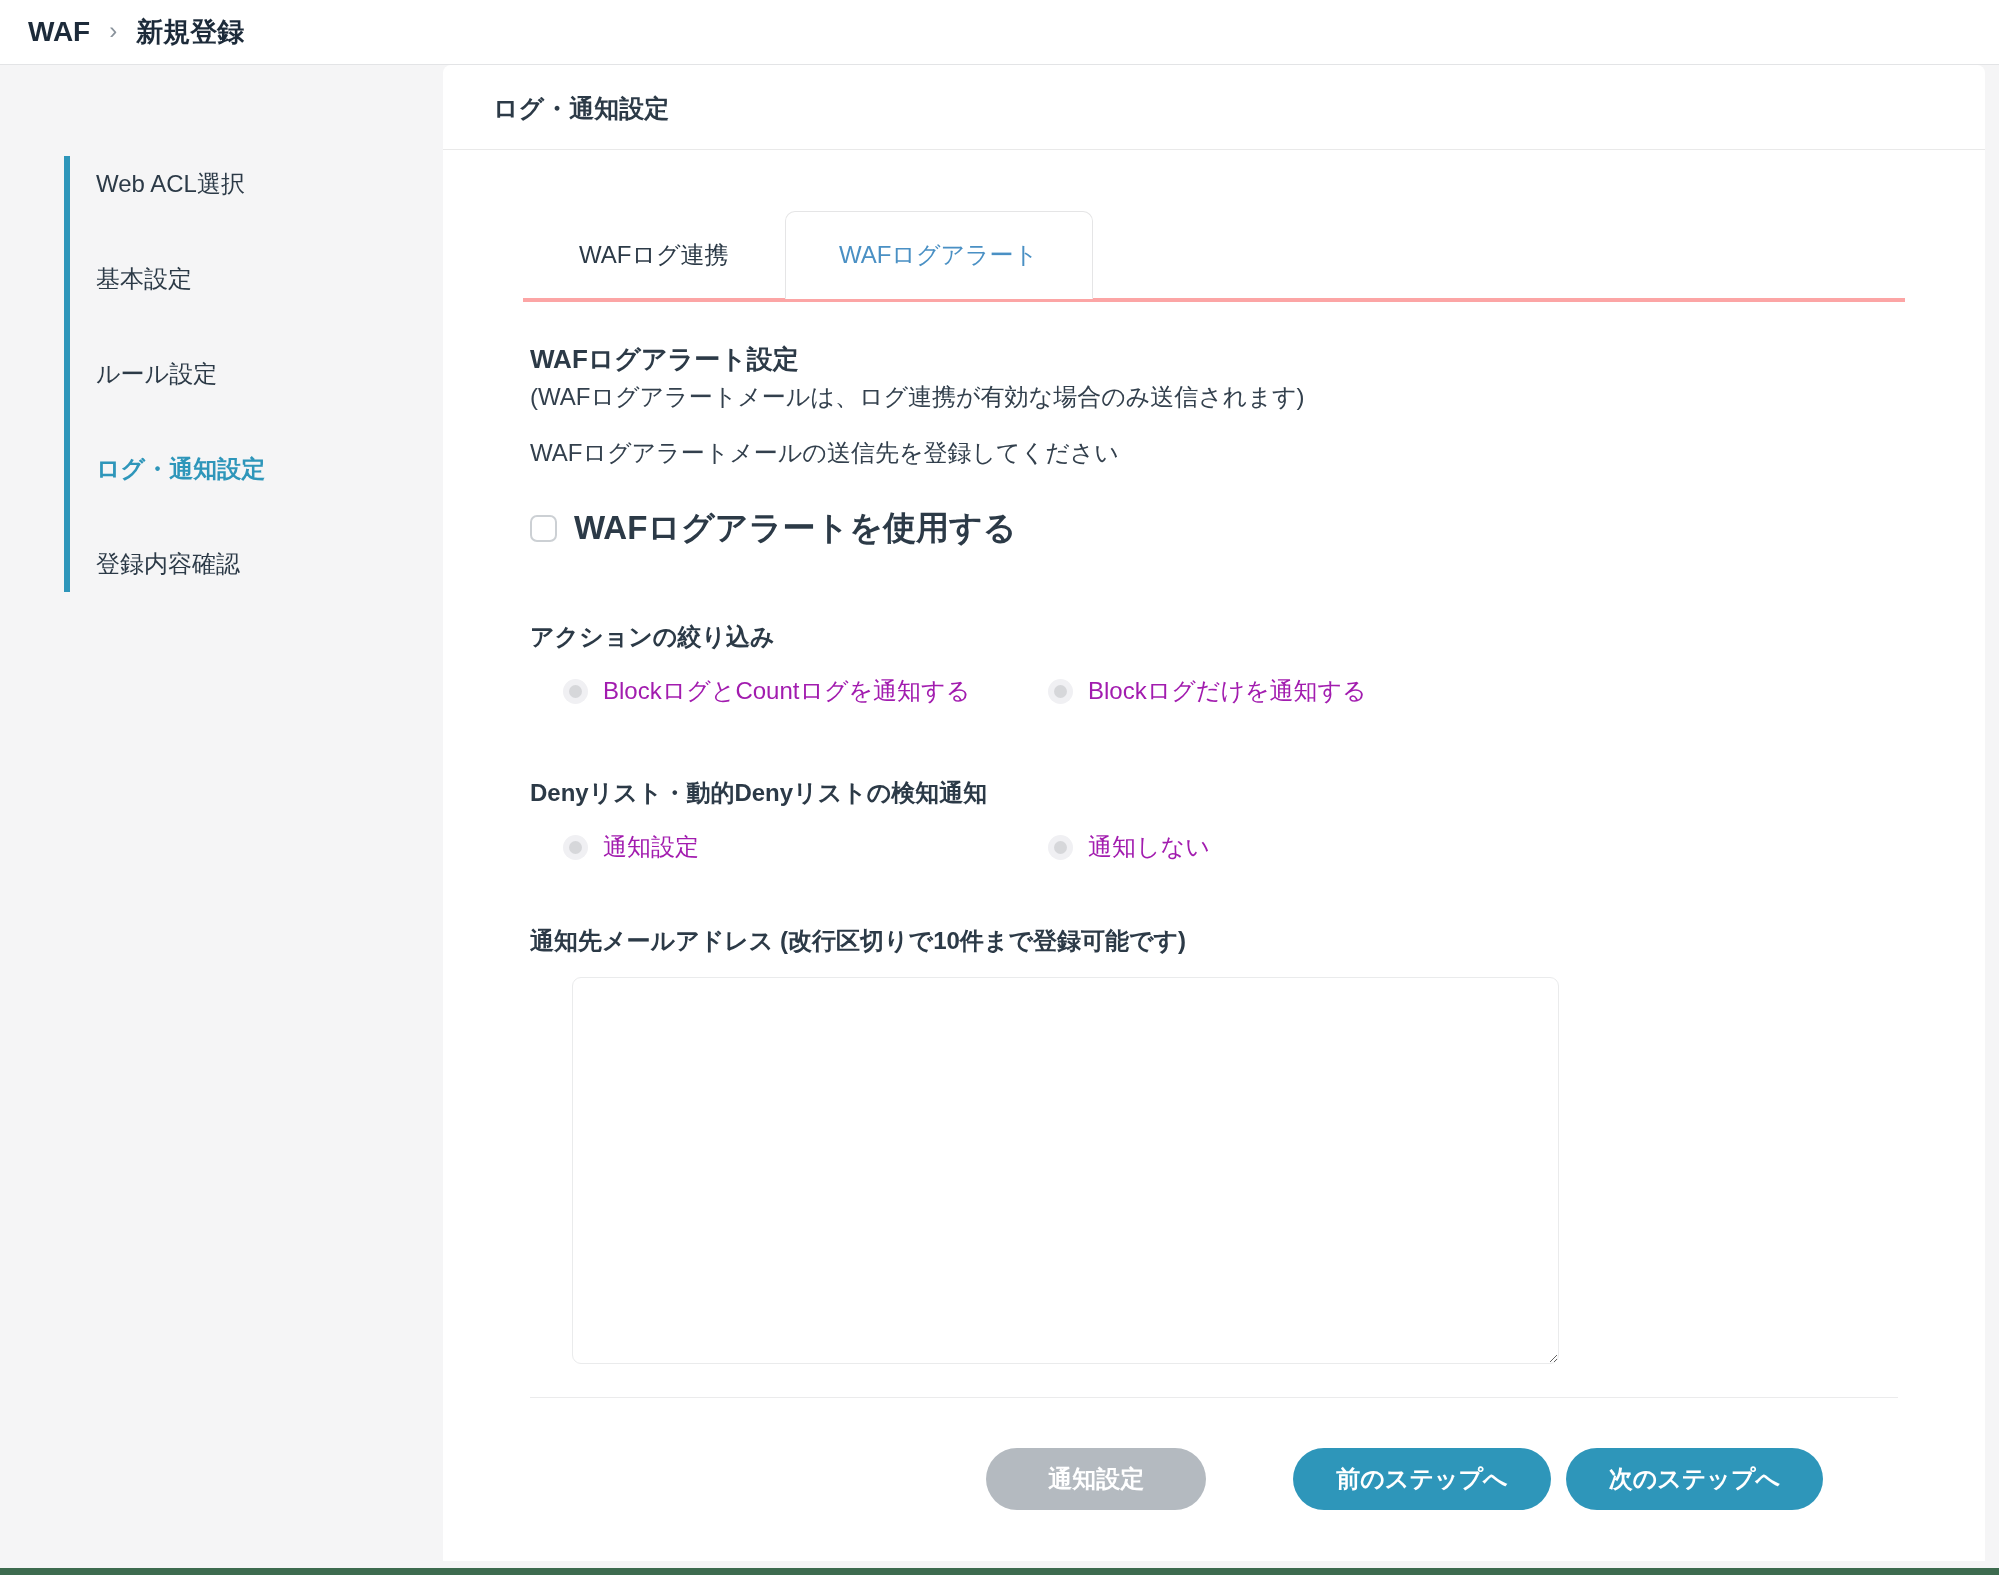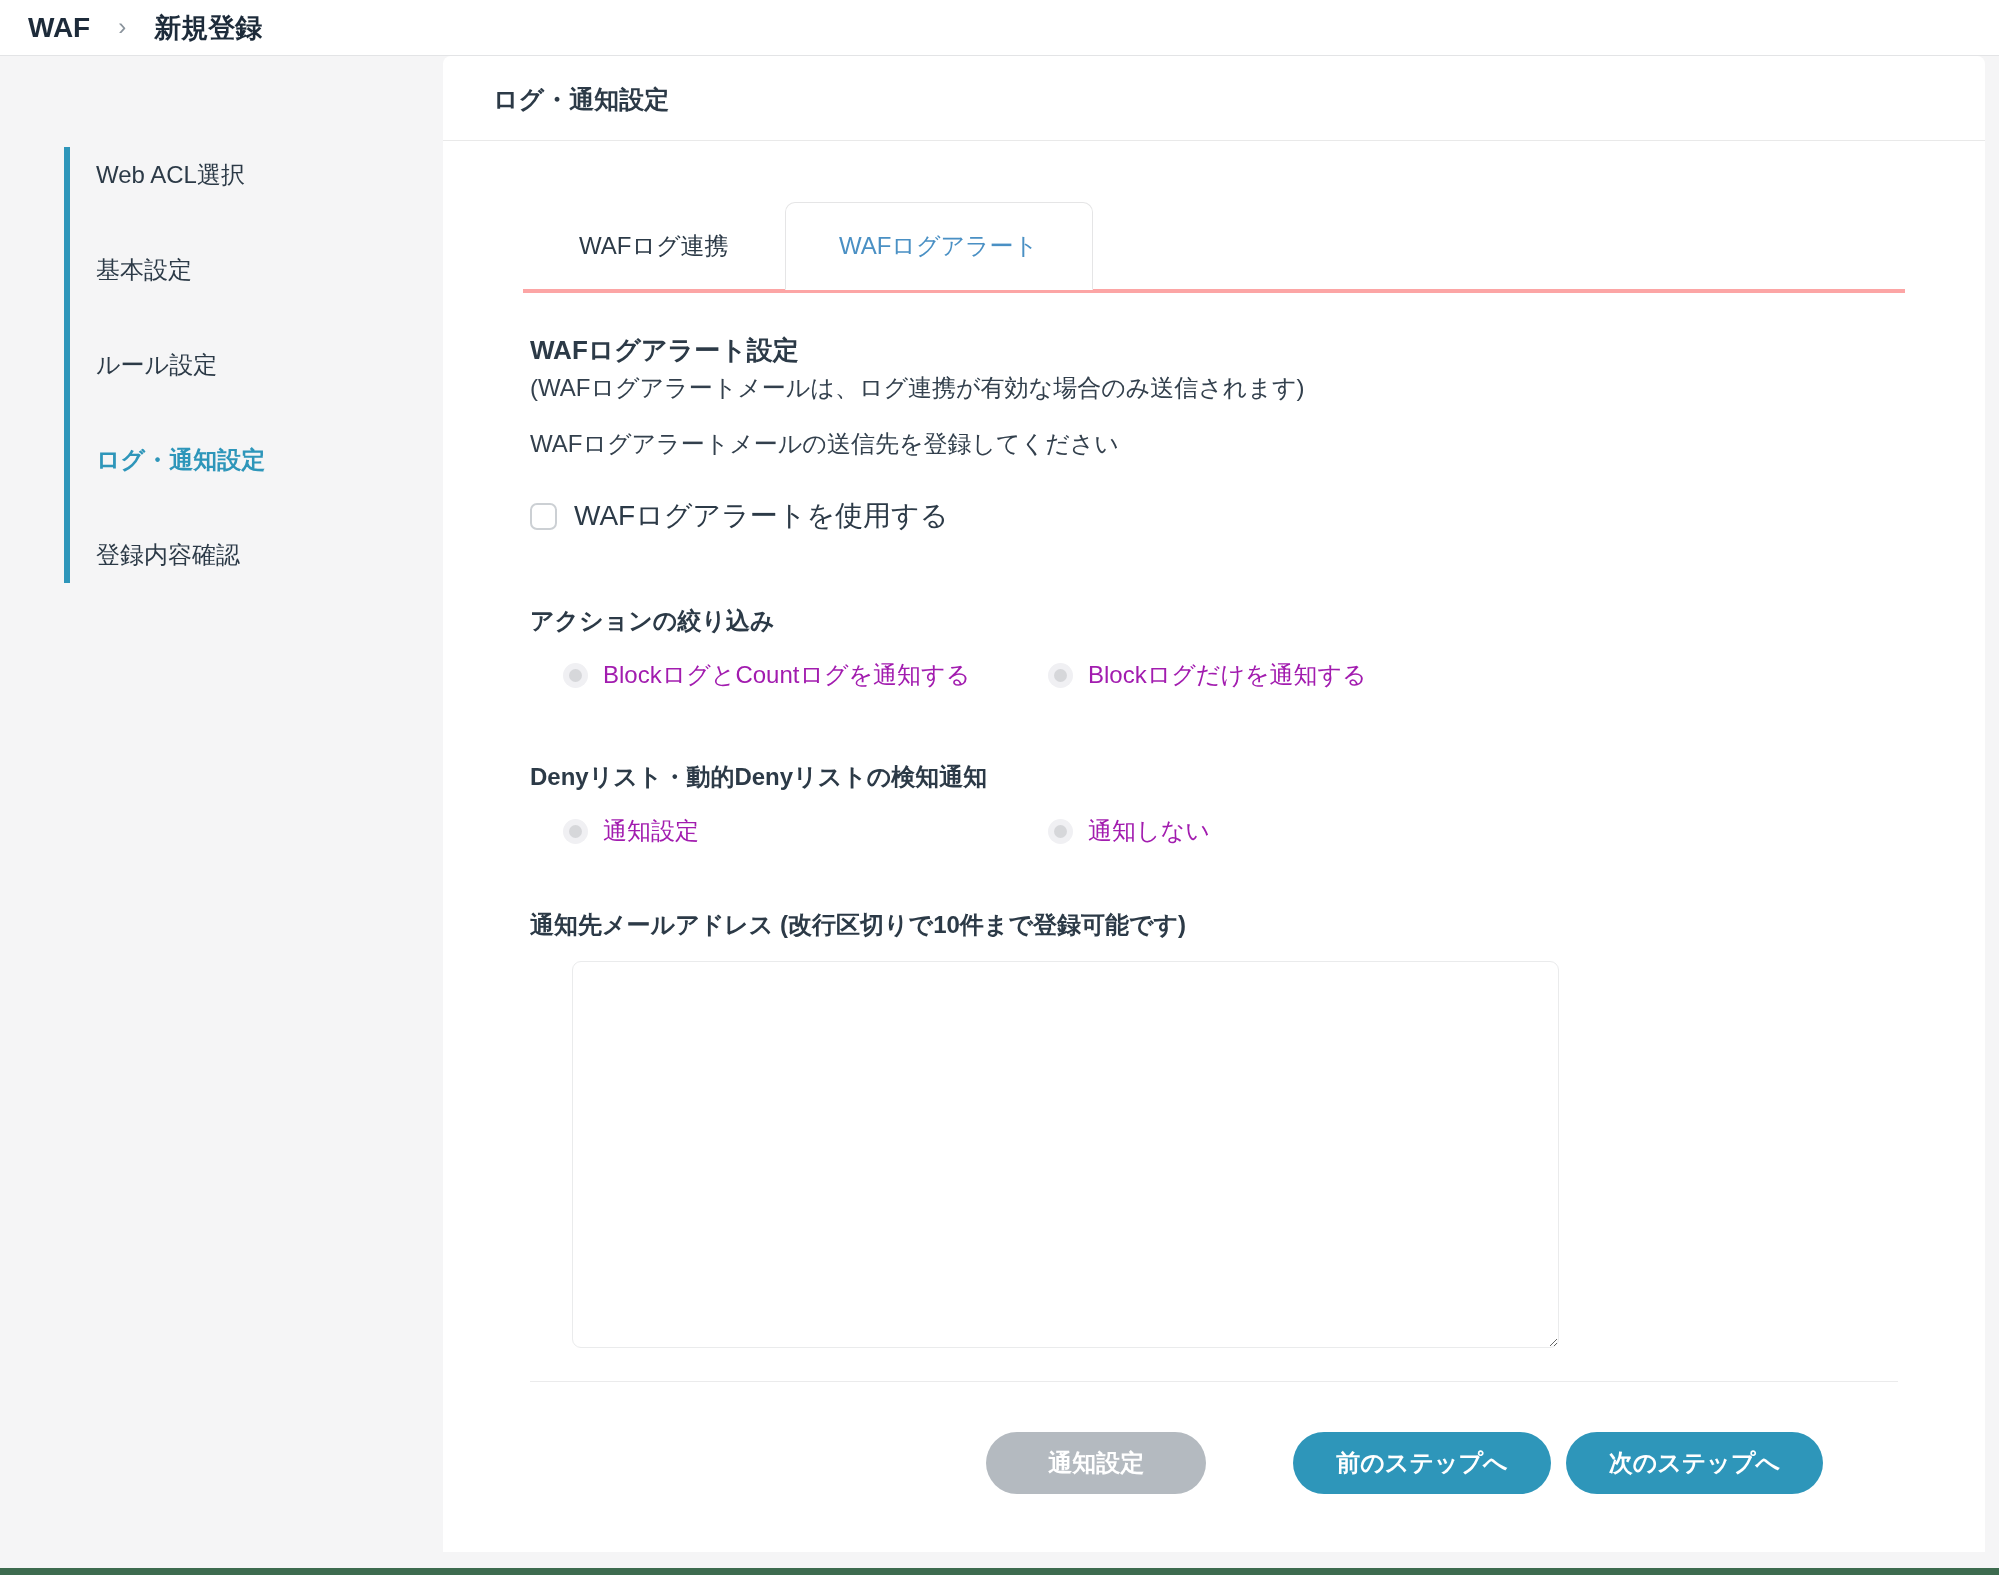--- a/index.html
+++ b/index.html
@@ -11,22 +11,22 @@
   }
   *{box-sizing:border-box;margin:0;padding:0;}
   html,body{width:1999px;height:1575px;}
   body{
     font-family:"Liberation Sans","DejaVu Sans",sans-serif;
     background:#f5f5f6;color:var(--text-dark);
     overflow:hidden;position:relative;
   }
   
   .topbar{
-    height:56px;background:#ffffff;border-bottom:1px solid #e3e4e6;
-    display:flex;align-items:center;padding:16px 28px;gap:28px;
+    height:65px;background:#ffffff;border-bottom:1px solid #e3e4e6;
+    display:flex;align-items:center;padding:16px 28px;gap:19px;
   }
   .topbar .root{font-size:28px;font-weight:bold;color:#1d2b3a;}
   .topbar .sep{font-size:24px;color:#8a939c;transform:translateY(-1px);}
   .topbar .current{font-size:27px;font-weight:bold;color:#1d2b3a;}
   
   .main{display:flex;height:1496px;}
   .sidebar{width:443px;flex:none;padding-top:91px;}
   .steps{
     margin-left:64px;border-left:6px solid var(--accent-teal);
     padding:8px 0 8px 26px;list-style:none;
@@ -62,21 +62,21 @@
   
   .content{padding:0 87px;flex:1;}
   .section-heading{margin-top:40px;font-size:26px;font-weight:bold;}
   .desc{margin-top:17px;font-size:24px;line-height:39px;color:#33404d;}
   .desc.second{margin-top:0;}
   .check-row{margin-top:34px;display:flex;align-items:center;gap:17px;cursor:pointer;}
   .checkbox{
     width:27px;height:27px;flex:none;background:#fff;
     border:2px solid #ccd0d4;border-radius:7px;
   }
-  .check-row .lbl{font-size:28px;color:var(--text-dark);}
+  .check-row .lbl{font-size:33px;color:var(--text-dark);font-weight:bold;}
   .group-label{margin-top:70px;font-size:24px;font-weight:bold;}
   .radio-row{margin-top:22px;display:flex;align-items:center;padding-left:33px;}
   .radio-opt{display:flex;align-items:center;gap:15px;width:485px;}
   .radio-opt + .radio-opt{width:auto;}
   .radio{
     width:25px;height:25px;border-radius:50%;flex:none;
     background:#f0f0f3;display:flex;align-items:center;justify-content:center;
   }
   .radio::after{
     content:"";width:13px;height:13px;border-radius:50%;background:#d6d7da;

